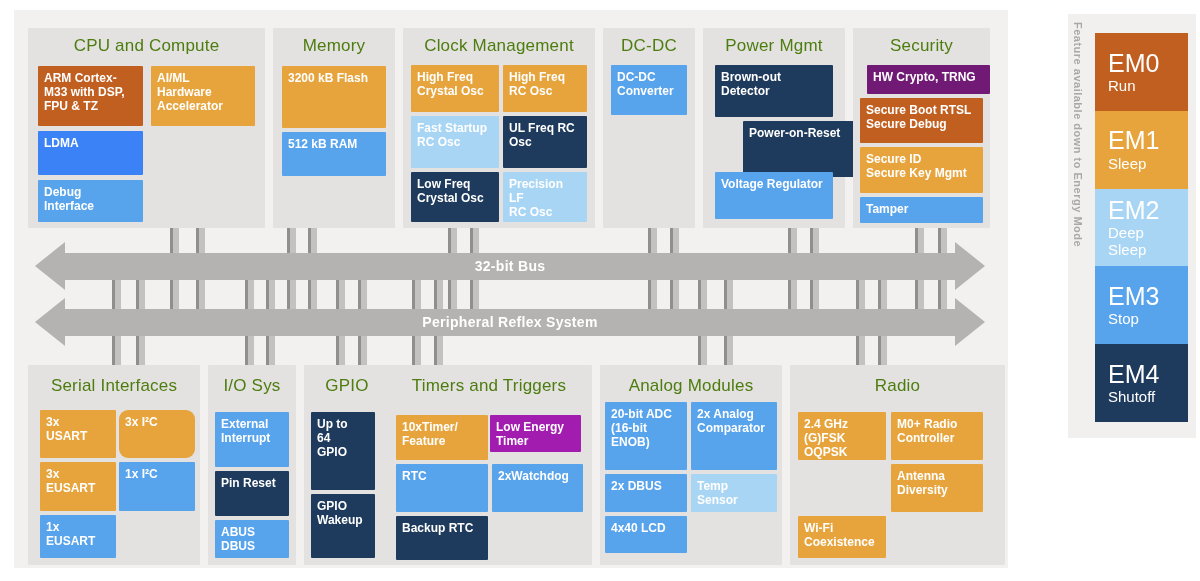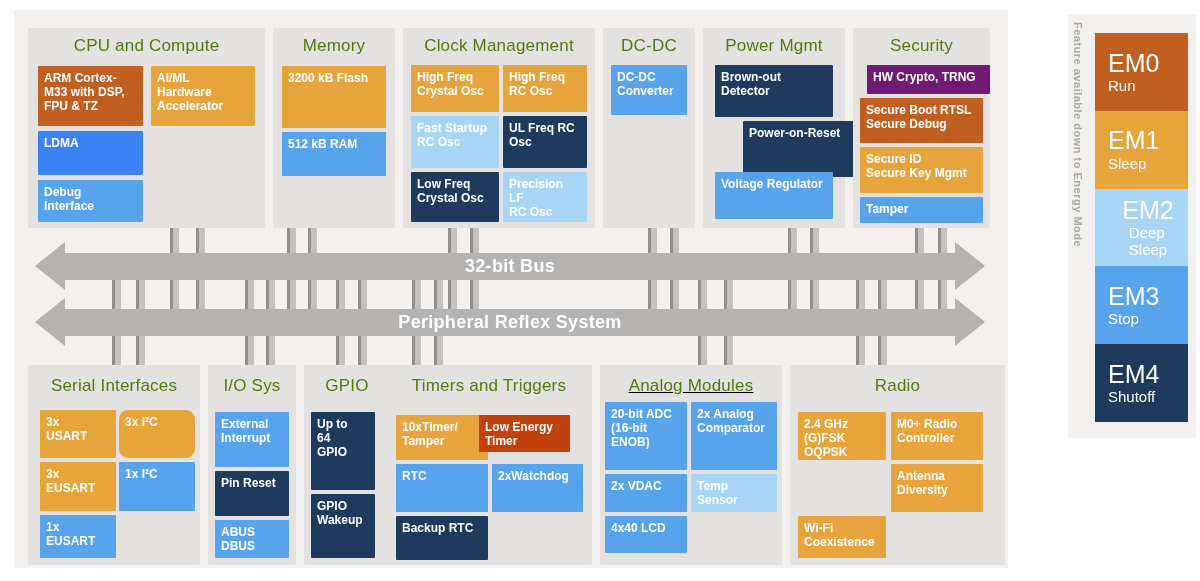--- a/index.html
+++ b/index.html
@@ -32,21 +32,21 @@
     position:absolute;left:21px;width:950px;height:48px;display:flex;
     align-items:center;z-index:2;
   }
   .bus-head{width:0;height:0;border-top:24px solid transparent;border-bottom:24px solid transparent;}
   .bus-head.left{border-right:30px solid #b5b3b1;}
   .bus-head.right{border-left:30px solid #b5b3b1;}
   .bus-bar{
     flex:1;height:27px;background:#b5b3b1;display:flex;align-items:center;
     justify-content:center;
   }
-  .bus-label{color:#ffffff;font-size:18px;font-weight:600;letter-spacing:0.3px;}
+  .bus-label{color:#ffffff;font-size:14px;font-weight:600;letter-spacing:0.3px;}
   .energy-panel{
     position:absolute;left:1068px;top:14px;width:128px;height:424px;
     background:#f1f0ee;
   }
   .side-label{
     position:absolute;left:4px;top:8px;height:408px;
     writing-mode:vertical-rl;color:#a9a8a6;font-size:11px;font-weight:bold;
     letter-spacing:0.5px;
   }
   .em-stack{
@@ -187,35 +187,35 @@
         <div class="block-title">GPIO</div>
         <div class="cell" style="left: 7px; top: 47px; width: 64px; height: 78px; background: rgb(30, 58, 92);">Up to
 64
 GPIO</div>
         <div class="cell" style="left: 7px; top: 129px; width: 64px; height: 64px; background: rgb(30, 58, 92);">GPIO
 Wakeup</div>
       </div>
       <div class="block bottom" style="left: 372px; top: 355px; width: 206px; height: 200px;">
         <div class="block-title">Timers and Triggers</div>
         <div class="cell" style="left: 10px; top: 50px; width: 92px; height: 45px; background: rgb(231, 164, 60);">10xTimer/
-Tamper</div>
-        <div class="cell" style="left: 93px; top: 50px; width: 91px; height: 37px; background: #c2410c;">Low Energy
+Feature</div>
+        <div class="cell" style="left: 104px; top: 50px; width: 91px; height: 37px; background: #a21caf;">Low Energy
 Timer</div>
         <div class="cell" style="left: 10px; top: 99px; width: 92px; height: 48px; background: rgb(87, 163, 236);">RTC</div>
         <div class="cell" style="left: 106px; top: 99px; width: 91px; height: 48px; background: rgb(87, 163, 236);">2xWatchdog</div>
         <div class="cell" style="left: 10px; top: 151px; width: 92px; height: 44px; background: rgb(30, 58, 92);">Backup RTC</div>
       </div>
-      <div class="block bottom" style="left: 586px; top: 355px; width: 182px; height: 200px; text-decoration: underline;">
+      <div class="block bottom" style="left: 586px; top: 355px; width: 182px; height: 200px;">
         <div class="block-title">Analog Modules</div>
         <div class="cell" style="left: 5px; top: 37px; width: 82px; height: 68px; background: rgb(87, 163, 236);">20-bit ADC
 (16-bit
 ENOB)</div>
         <div class="cell" style="left: 91px; top: 37px; width: 86px; height: 68px; background: rgb(87, 163, 236);">2x Analog
 Comparator</div>
-        <div class="cell" style="left: 5px; top: 109px; width: 82px; height: 38px; background: rgb(87, 163, 236);">2x VDAC</div>
+        <div class="cell" style="left: 5px; top: 109px; width: 82px; height: 38px; background: rgb(87, 163, 236);">2x DBUS</div>
         <div class="cell" style="left: 91px; top: 109px; width: 86px; height: 38px; background: rgb(169, 213, 245);">Temp
 Sensor</div>
         <div class="cell" style="left: 5px; top: 151px; width: 82px; height: 37px; background: rgb(87, 163, 236);">4x40 LCD</div>
       </div>
       <div class="block bottom" style="left: 776px; top: 355px; width: 215px; height: 200px;">
         <div class="block-title">Radio</div>
         <div class="cell" style="left: 8px; top: 47px; width: 88px; height: 48px; background: rgb(231, 164, 60);">2.4 GHz
 (G)FSK
 OQPSK</div>
         <div class="cell" style="left: 101px; top: 47px; width: 92px; height: 48px; background: rgb(231, 164, 60);">M0+ Radio
@@ -232,21 +232,21 @@
   <div class="side-label">Feature available down to Energy Mode</div>
   <div class="em-stack" id="em-stack">
       <div class="em-block" style="background: rgb(192, 95, 32);">
         <div class="em-name">EM0</div>
         <div class="em-sub">Run</div>
       </div>
       <div class="em-block" style="background: rgb(231, 164, 60);">
         <div class="em-name">EM1</div>
         <div class="em-sub">Sleep</div>
       </div>
-      <div class="em-block" style="background: rgb(169, 213, 245); align-items: center;">
+      <div class="em-block" style="background: rgb(169, 213, 245);">
         <div class="em-name">EM2</div>
         <div class="em-sub">Deep
 Sleep</div>
       </div>
       <div class="em-block" style="background: rgb(87, 163, 236);">
         <div class="em-name">EM3</div>
         <div class="em-sub">Stop</div>
       </div>
       <div class="em-block" style="background: rgb(30, 58, 92);">
         <div class="em-name">EM4</div>

